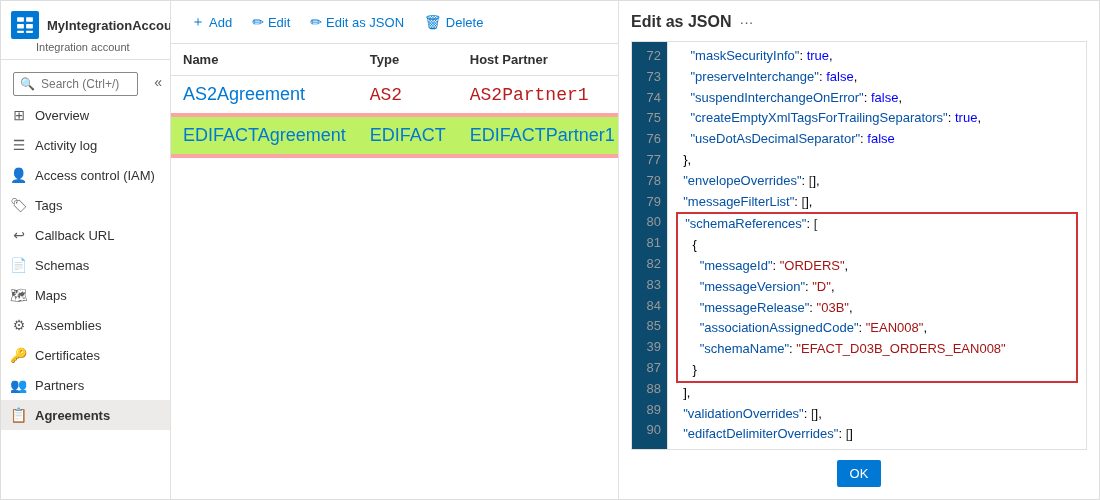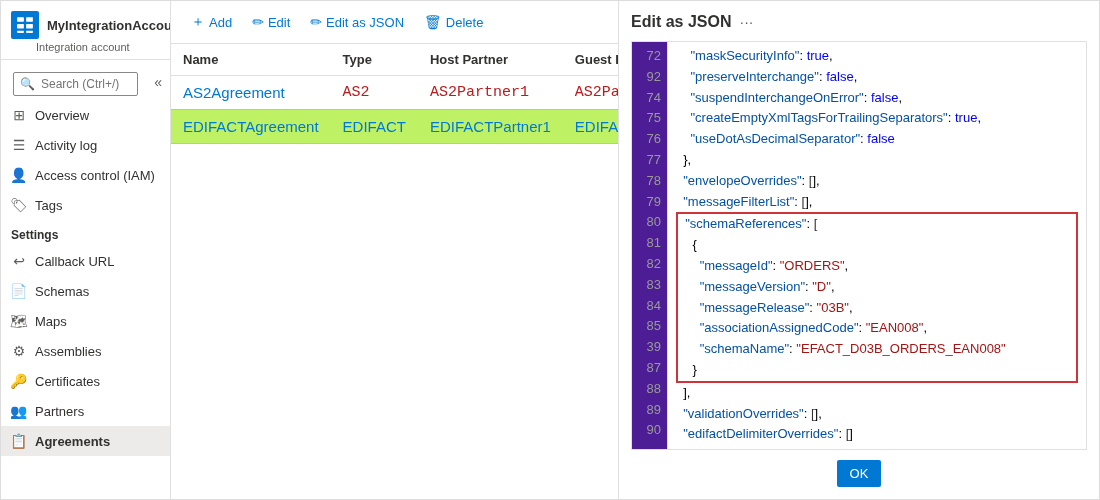--- a/index.html
+++ b/index.html
@@ -196,22 +196,22 @@
       font-weight: 600;
       color: #323130;
       border-bottom: 1px solid #e0e0e0;
       font-size: 13px;
       margin-top: 42px;
     }
 
     tbody td {
       padding: 8px 12px;
       color: #0078d4;
-      border-bottom: 1px solid #fca5a5;
-      font-size: 15px;
+      border-bottom: 4px solid #fca5a5;
+      font-size: 18px;
     }
 
     tbody tr.selected {
       background: #bef264;
     }
 
     tbody td.plain {
       color: #b91c1c;
       font-family: Liberation Mono, monospace;
     }
@@ -253,21 +253,21 @@
       font-size: 12px;
       line-height: 1.6;
       position: relative;
     }
 
     .json-lines {
       display: flex;
     }
 
     .line-numbers {
-      background: #4c1d95;
+      background: #0c4a6e;
       border-right: 1px solid #e0e0e0;
       padding: 4px 0;
       min-width: 36px;
       text-align: right;
       color: #999;
       font-size: 12px;
       user-select: none;
       flex-shrink: 0;
     }
 
@@ -358,21 +358,20 @@
       </div>
       <div class="nav-item">
         <span class="nav-item-icon">👤</span>
         <span>Access control (IAM)</span>
       </div>
       <div class="nav-item">
         <span class="nav-item-icon">🏷</span>
         <span>Tags</span>
       </div>
 
-      <div class="section-header">Settings</div>
 
       <div class="nav-item">
         <span class="nav-item-icon">↩</span>
         <span>Callback URL</span>
       </div>
       <div class="nav-item">
         <span class="nav-item-icon">📄</span>
         <span>Schemas</span>
       </div>
       <div class="nav-item">
@@ -449,21 +448,21 @@
   <div class="right-panel">
     <div class="json-header">
       <span class="json-title">Edit as JSON</span>
       <span class="json-more">···</span>
     </div>
 
     <div class="json-editor">
       <div class="json-lines">
         <div class="line-numbers" id="line-numbers-col">
             <span class="line-num">72</span>
-            <span class="line-num">92</span>
+            <span class="line-num">73</span>
             <span class="line-num">74</span>
             <span class="line-num">75</span>
             <span class="line-num">76</span>
             <span class="line-num">77</span>
             <span class="line-num">78</span>
             <span class="line-num">79</span>
             <span class="line-num">80</span>
             <span class="line-num">81</span>
             <span class="line-num">82</span>
             <span class="line-num">83</span>

